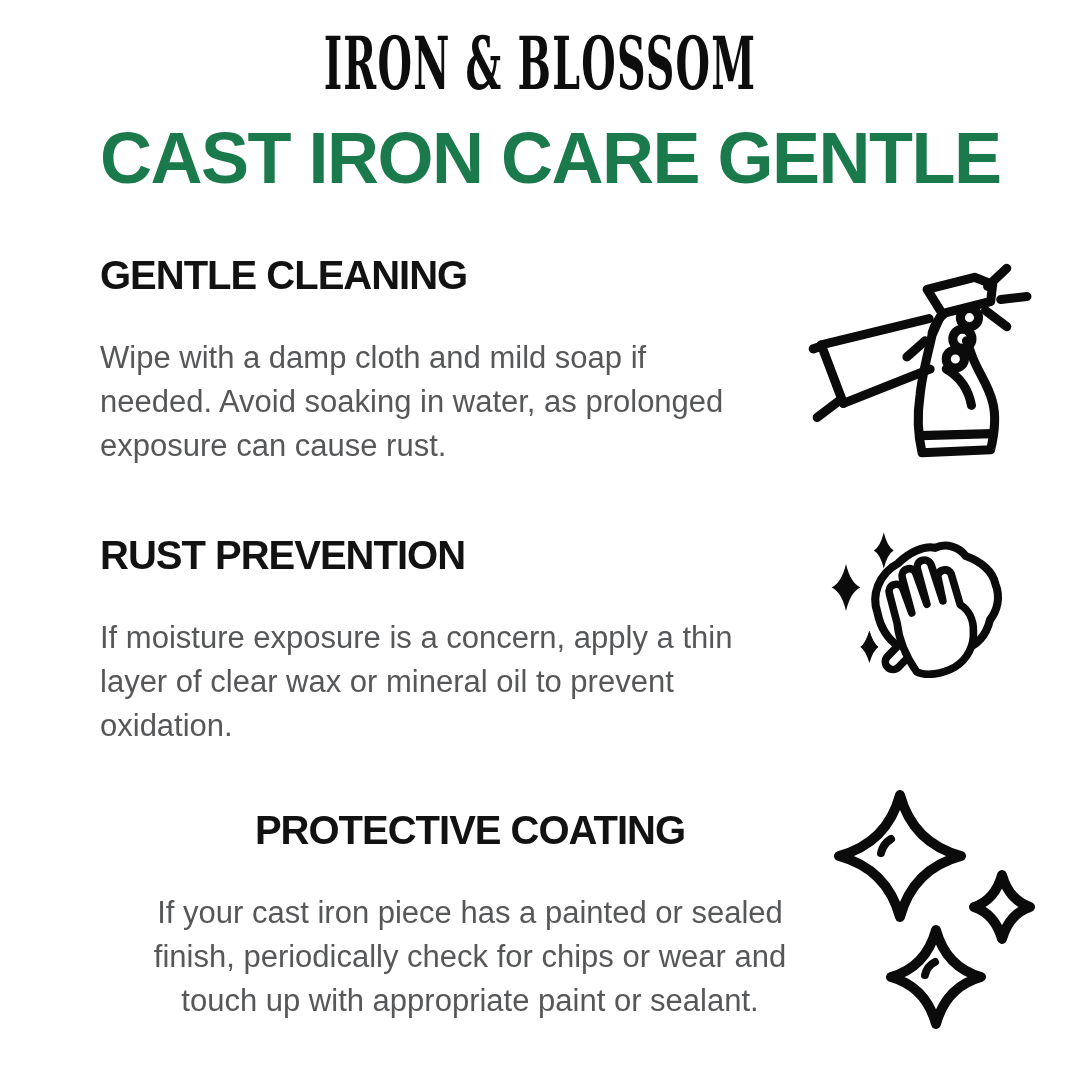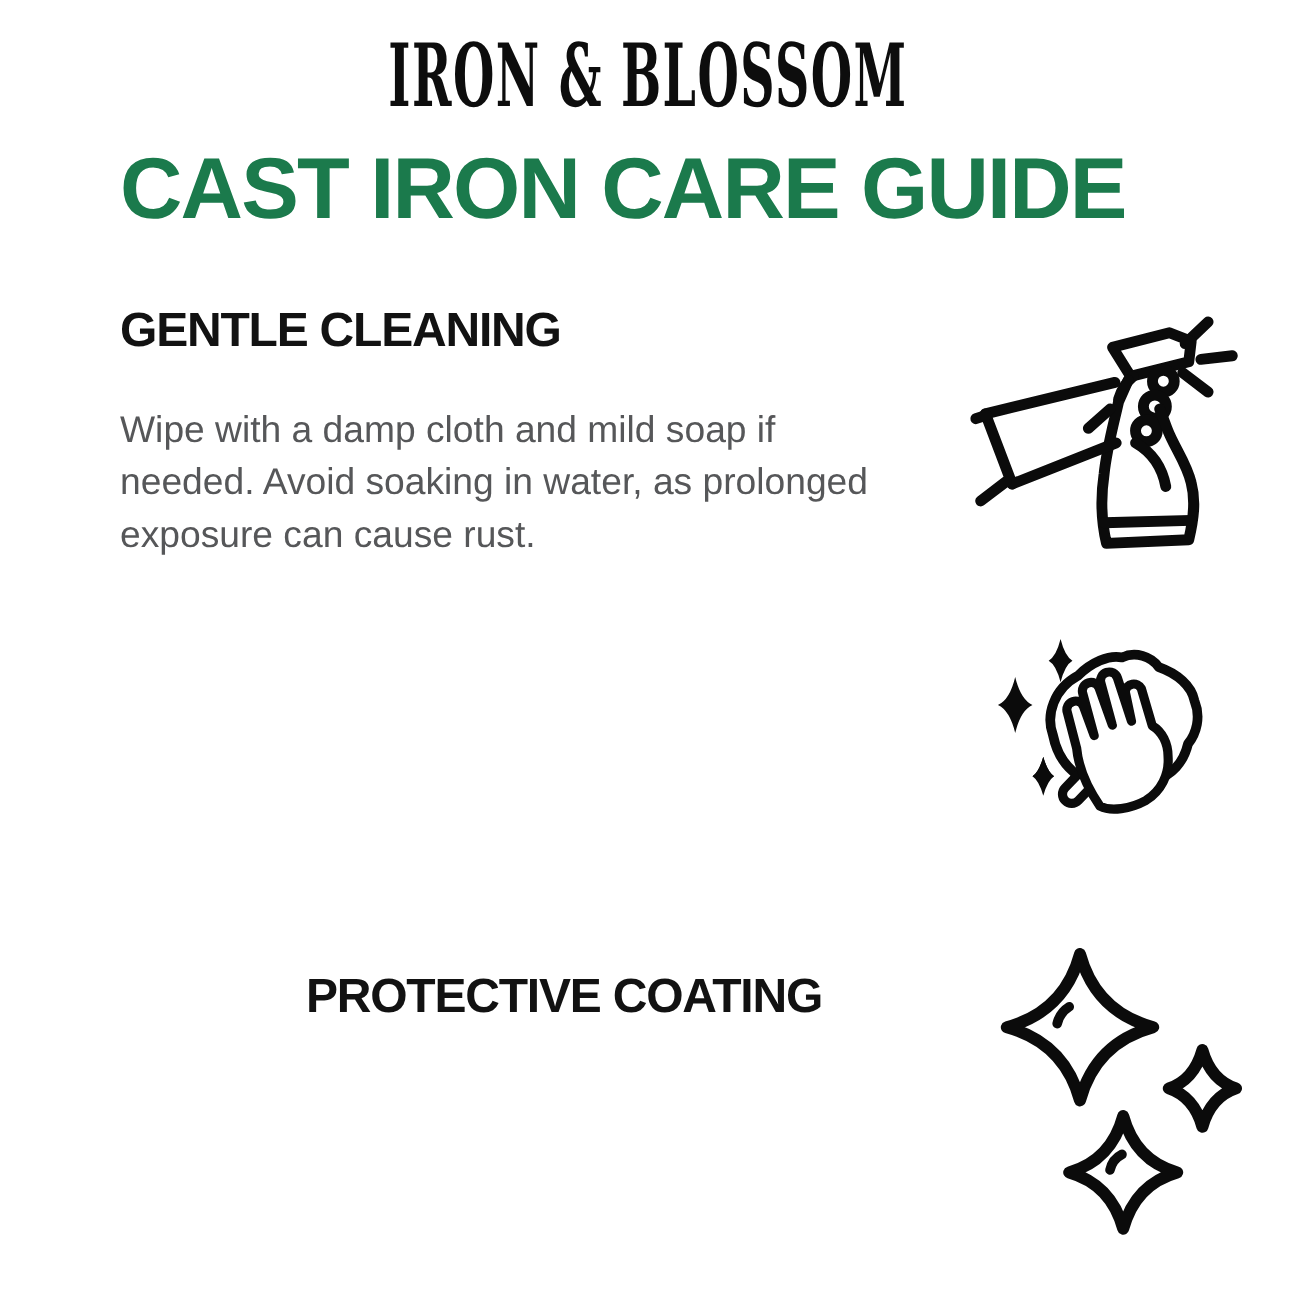--- a/index.html
+++ b/index.html
@@ -72,21 +72,21 @@
   .icon-3{top:790px;left:830px;width:205px;height:240px;}
   .icon-box svg{display:block;width:100%;height:100%;}
 </style>
 </head>
 <body>
 
 <div class="canvas">
 
   <div class="brand">IRON &amp; BLOSSOM</div>
 
-  <h1 class="title">CAST IRON CARE GUIDE</h1>
+  <h1 class="title">CAST IRON CARE GENTLE</h1>
 
   <section class="care-section sec-1">
     <h2>GENTLE CLEANING</h2>
     <p>Wipe with a damp cloth and mild soap if<br>needed. Avoid soaking in water, as prolonged<br>exposure can cause rust.</p>
   </section>
   <div class="icon-box icon-1">
     <svg viewBox="0 0 240 205" fill="none" stroke="#0b0b0b" stroke-width="9" stroke-linecap="round" stroke-linejoin="round">
 
       <path d="M212,12 L193,30"></path>
       <path d="M232,40 L206,43"></path>
@@ -107,20 +107,24 @@
 
       <path d="M28,88 L135,62"></path>
       <path d="M28,88 L50,146"></path>
       <path d="M50,146 L136,112"></path>
       <path d="M20,92 L29,89"></path>
       <path d="M24,160 L45,144"></path>
       <path d="M113,100 L131,84"></path>
     </svg>
   </div>
 
+  <section class="care-section sec-2">
+    <h2>RUST PREVENTION</h2>
+    <p>If moisture exposure is a concern, apply a thin<br>layer of clear wax or mineral oil to prevent<br>oxidation.</p>
+  </section>
   <div class="icon-box icon-2">
     <svg viewBox="0 0 220 200">
 
       <g fill="#0b0b0b" stroke="none">
         <path d="M20,49 Q25,70 36,75 Q25,80 20,101 Q15,80 4,75 Q15,70 20,49 Z"></path>
         <path d="M62,14 Q66,30 73,34 Q66,38 62,54 Q58,38 51,34 Q58,30 62,14 Z"></path>
         <path d="M46,123 Q50,137 56,141 Q50,145 36,141 Q42,137 46,123 Z"></path>
         <path d="M46,123 Q50,137 56,141 Q50,145 46,159 Q42,145 36,141 Q42,137 46,123 Z"></path>
       </g>
 
@@ -128,20 +132,21 @@
 
       <g transform="rotate(-18 118 112)" stroke="#0b0b0b" stroke-width="8.5" stroke-linecap="round" stroke-linejoin="round">
         <rect x="50" y="126" width="46" height="17" rx="8.5" transform="rotate(-28 73 134)" fill="#ffffff"></rect>
         <path d="M82,160 C76,140 74,120 78,102 L80,68 A8,8 0 0 1 96,68 L97,96 L99,56 A8,8 0 0 1 115,56 L116,92 L118,52 A8,8 0 0 1 134,52 L134,94 L137,66 A8,8 0 0 1 152,68 L151,104 C158,112 160,124 156,136 C152,152 140,164 124,168 C108,171 90,168 82,160 Z" fill="#ffffff"></path>
       </g>
     </svg>
   </div>
 
   <section class="care-section sec-3">
     <h2>PROTECTIVE COATING</h2>
+    <p>If your cast iron piece has a painted or sealed<br>finish, periodically check for chips or wear and<br>touch up with appropriate paint or sealant.</p>
   </section>
   <div class="icon-box icon-3">
     <svg viewBox="0 0 205 240" fill="none" stroke="#0b0b0b" stroke-width="10" stroke-linecap="round" stroke-linejoin="round">
 
       <path d="M70,5 Q83,53 131,66 Q83,79 70,127 Q57,79 9,66 Q57,53 70,5 Z"></path>
       <path d="M51,63 Q53,54 61,49" stroke-width="8"></path>
 
       <path d="M172,85 Q179,110 200,117 Q179,124 172,149 Q165,124 144,117 Q165,110 172,85 Z"></path>
 
       <path d="M106,140 Q116,177 151,187 Q116,197 106,234 Q96,197 61,187 Q96,177 106,140 Z"></path>

